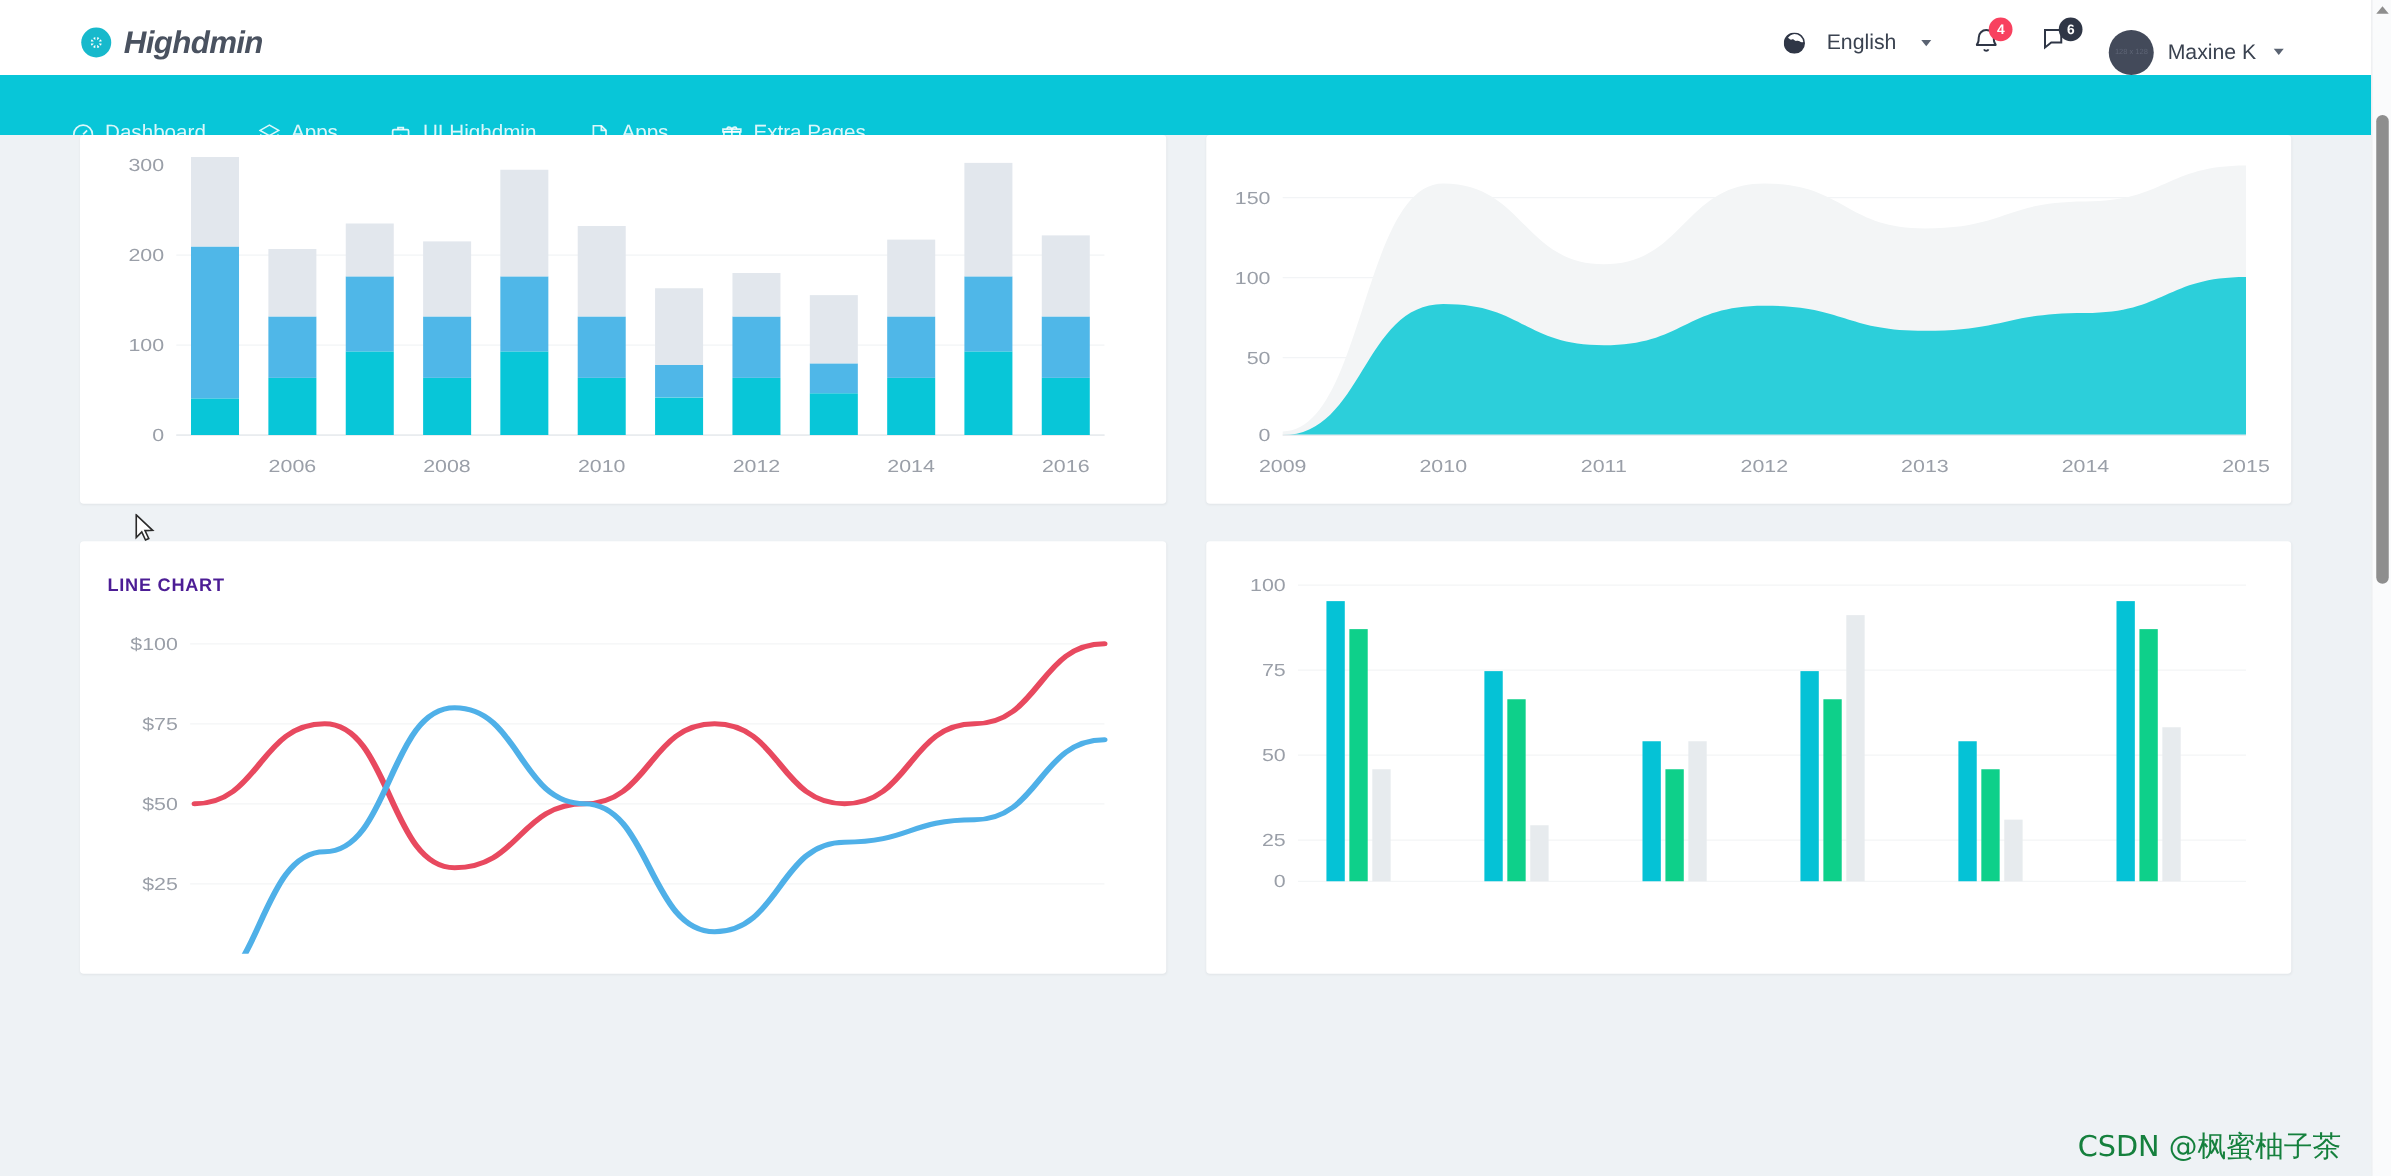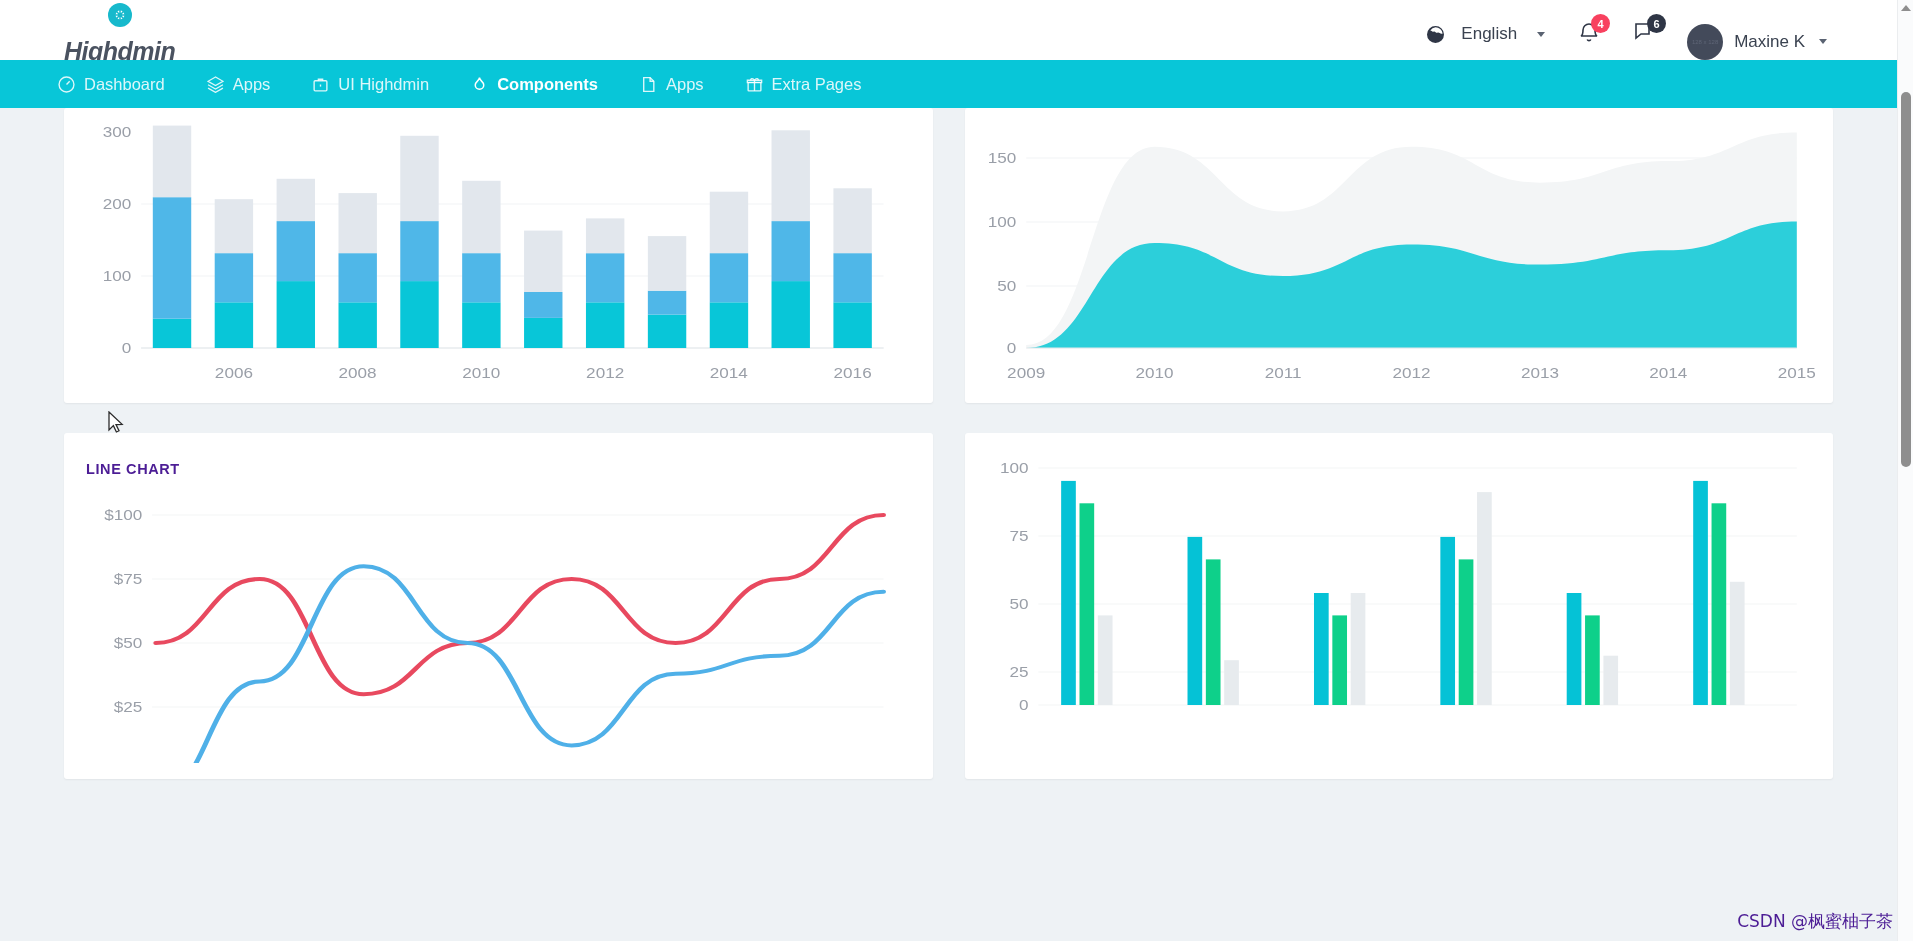--- a/index.html
+++ b/index.html
@@ -19,21 +19,20 @@
   
   .topbar {
     position: absolute; top: 0; left: 0;
     width: 1897px; height: 68px;
     background: #ffffff;
     display: flex; align-items: center;
   }
   .brand {
     display: flex; align-items: center; gap: 9px;
     margin-left: 64px;
-    flex-direction: column;
   }
   .brand-mark {
     width: 26px; height: 26px;
     position: relative;
   }
   .brand-text {
     font-size: 25px;
     font-weight: 700;
     font-style: italic;
     color: #4a5260;
@@ -92,21 +91,21 @@
   .user-name { color: #3a4250; font-size: 17px; }
 
   
   .navbar {
     position: absolute; top: 60px; left: 0;
     width: 1897px; height: 48px;
     background: #08c6d8;
     display: flex; align-items: center;
   }
   .nav-item {
-    display: flex; align-items: center; gap: 9px;
+    display: flex; align-items: flex-end; gap: 9px;
     height: 64px;
     padding: 0 21px;
     color: rgba(255,255,255,0.86);
     font-size: 16.5px;
     cursor: pointer;
     white-space: nowrap;
   }
   .nav-item:first-child { margin-left: 37px; }
   .nav-item.active { color: #ffffff; font-weight: 700; }
   .nav-ic { display: inline-flex; align-items: center; }
@@ -186,23 +185,23 @@
   .cursor {
     position: absolute;
     left: 108px; top: 411px;
     width: 20px; height: 26px;
     pointer-events: none;
   }
 
   
   .watermark {
     position: absolute;
-    right: 4px; bottom: 8px;
-    font-size: 17px;
-    color: #4c1d95;
+    right: 24px; bottom: 8px;
+    font-size: 23px;
+    color: #15803d;
     font-family: "DejaVu Sans", sans-serif;
     white-space: nowrap;
   }
 </style>
 </head>
 <body>
 
 <div class="page">
 
   <div class="topbar">
@@ -295,28 +294,20 @@
       <span class="nav-ic">
         <svg width="17" height="17" viewBox="0 0 16 16" fill="none" stroke="currentColor" stroke-width="1.3">
           <rect x="2" y="4.5" width="12" height="9.5" rx="1"></rect>
             <path d="M6 4.5V3h4v1.5"></path>
             <path d="M8 8v2"></path>
         </svg>
       </span>
       <span>UI Highdmin</span>
     </div>
 
-    <div class="nav-item active">
-      <span class="nav-ic">
-        <svg width="17" height="17" viewBox="0 0 16 16" fill="none" stroke="currentColor" stroke-width="1.4">
-          <path d="M8 1.5c0 3-4 3.7-4 7a4 4 0 108 0c0-3.3-4-4-4-7z"></path>
-        </svg>
-      </span>
-      <span>Components</span>
-    </div>
 
     <div class="nav-item">
       <span class="nav-ic">
         <svg width="17" height="17" viewBox="0 0 16 16" fill="none" stroke="currentColor" stroke-width="1.3">
           <path d="M3.5 1.5h6L13 5v9.5H3.5z"></path>
             <path d="M9.5 1.5V5H13"></path>
         </svg>
       </span>
       <span>Apps</span>
     </div>

